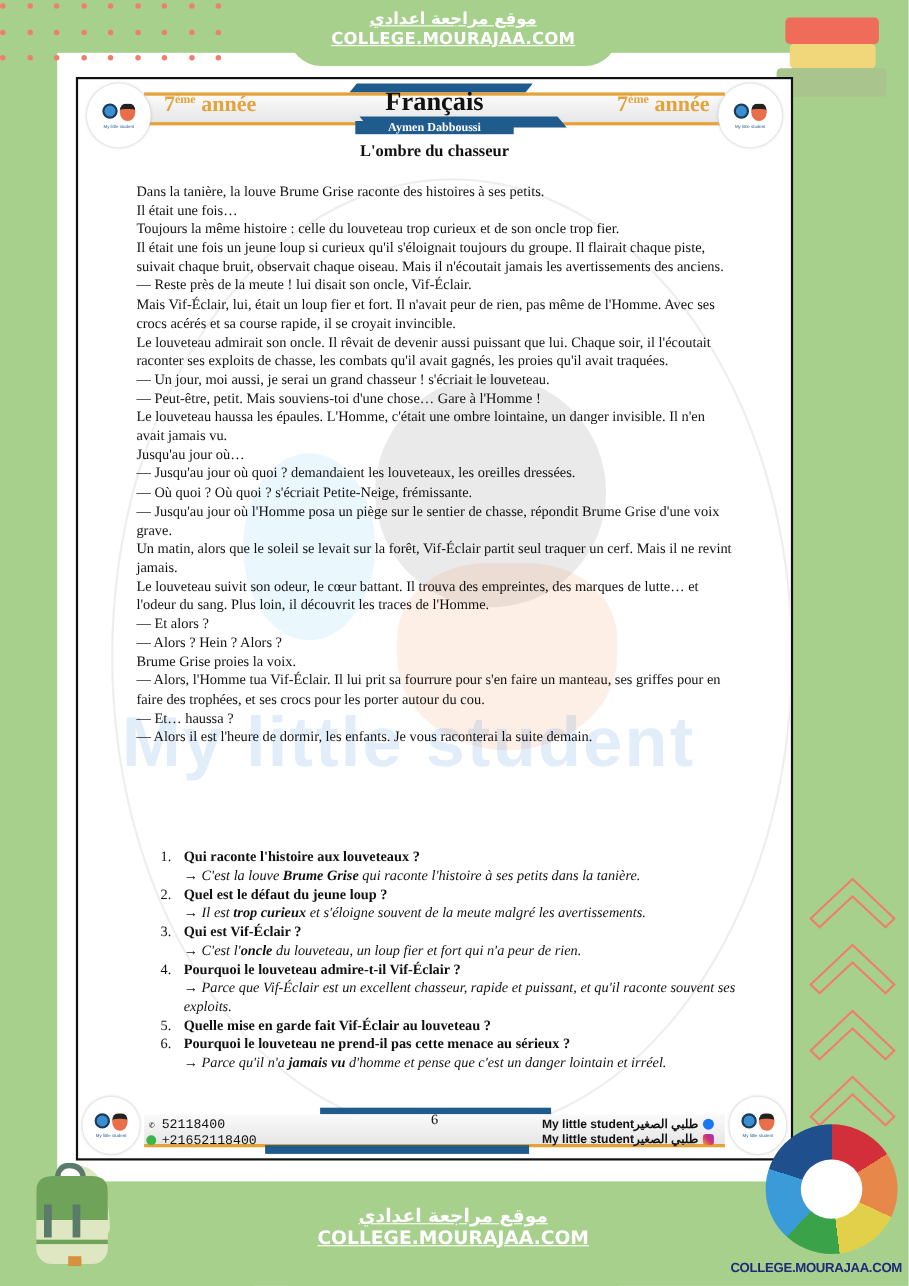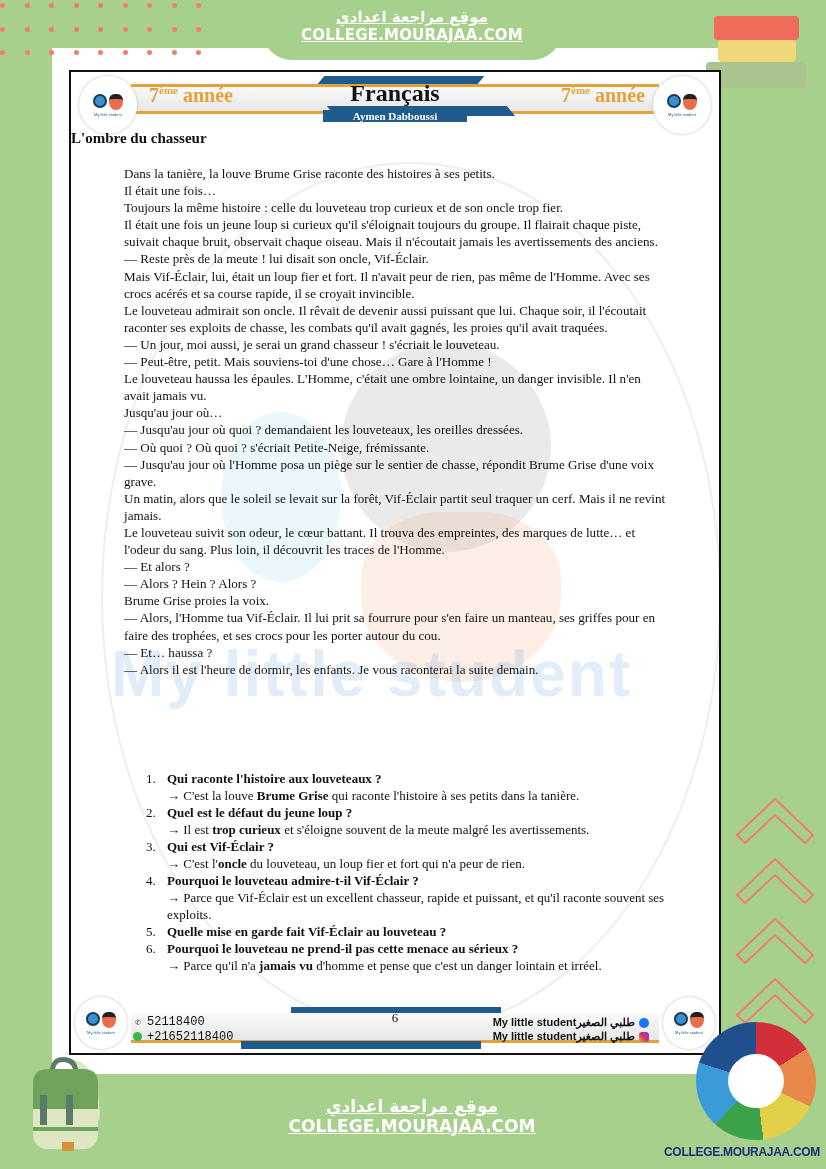--- a/index.html
+++ b/index.html
@@ -33,30 +33,30 @@
   .logo { position: absolute; width: 58px; height: 58px; border-radius: 50%; background: #fff; box-shadow: 0 0 3px #bbb; display: flex; flex-direction: column; align-items: center; justify-content: center; }
   .logo .faces { display: flex; gap: 2px; }
   .logo .f1 { width: 14px; height: 14px; border-radius: 50%; background: #3a8fd0; border: 2px solid #1a3a5a; }
   .logo .f2 { width: 14px; height: 16px; border-radius: 40% 40% 50% 50%; background: #e86f4a; border-top: 5px solid #222; }
   .logo .lt { font-family: "Liberation Sans", sans-serif; font-size: 4px; color: #1f5b8c; margin-top: 2px; }
   .grade { position: absolute; top: 12px; font-family: "Liberation Serif", serif; font-weight: bold; font-size: 20px; color: #e4a23b; }
   .grade sup { font-size: 11px; }
   .subject { position: absolute; left: 0; right: 0; top: 8px; text-align: center; font-size: 24px; font-weight: bold; color: #111; }
   .author { position: absolute; left: 0; right: 0; top: 38px; text-align: center; font-size: 11px; font-weight: bold; color: #fff; }
   .author span { background: #1f5b8c; padding: 0 30px; }
-  .title { position: absolute; left: 0; right: 0; top: 58px; font-size: 15px; font-weight: bold; color: #111; }
+  .title { position: absolute; left: 0; right: 0; top: 58px; text-align: center; font-size: 15px; font-weight: bold; color: #111; }
 
   .story { position: absolute; left: 53px; top: 93px; width: 545px; font-size: 13.1px; line-height: 17.1px; color: #111; }
   .story p { margin: 0; font-family: Liberation Serif, serif; }
 
   .qa { position: absolute; left: 60px; top: 698px; width: 545px; font-size: 13px; line-height: 17px; color: #111; list-style: none; }
   .qa li { position: relative; padding-left: 36px; }
   .qa .num { position: absolute; left: 15px; }
   .qa .q { font-weight: bold; }
-  .qa .a { display: block; }
+  .qa .a { display: block; font-style: italic; }
 
   .ftr { position: absolute; left: 0; bottom: 0; width: 100%; height: 58px; }
   .ftr-bar { position: absolute; left: 60px; right: 60px; top: 18px; height: 30px; background: linear-gradient(#fafafa, #e6e6e6); border-bottom: 3px solid #e4a23b; }
   .ftr-blue { position: absolute; left: 220px; width: 210px; top: 12px; height: 6px; background: #1f5b8c; }
   .ftr-blue2 { position: absolute; left: 170px; width: 240px; top: 46px; height: 8px; background: #1f5b8c; }
   .contact { position: absolute; left: 62px; top: 20px; font-size: 12px; line-height: 14px; color: #111; font-family: Liberation Mono, monospace; }
   .contact .ico { display: inline-block; width: 10px; text-align: center; font-size: 9px; margin-right: 4px; }
   .contact .wa { display: inline-block; width: 9px; height: 9px; border-radius: 50%; background: #3bb54a; margin-right: 5px; vertical-align: middle; }
   .pagenum { position: absolute; left: 0; right: 0; top: 15px; text-align: center; font-size: 13px; color: #111; }
   .social { position: absolute; right: 70px; top: 20px; font-family: "Liberation Sans", sans-serif; font-size: 11px; font-weight: bold; line-height: 14px; color: #111; text-align: center; }

